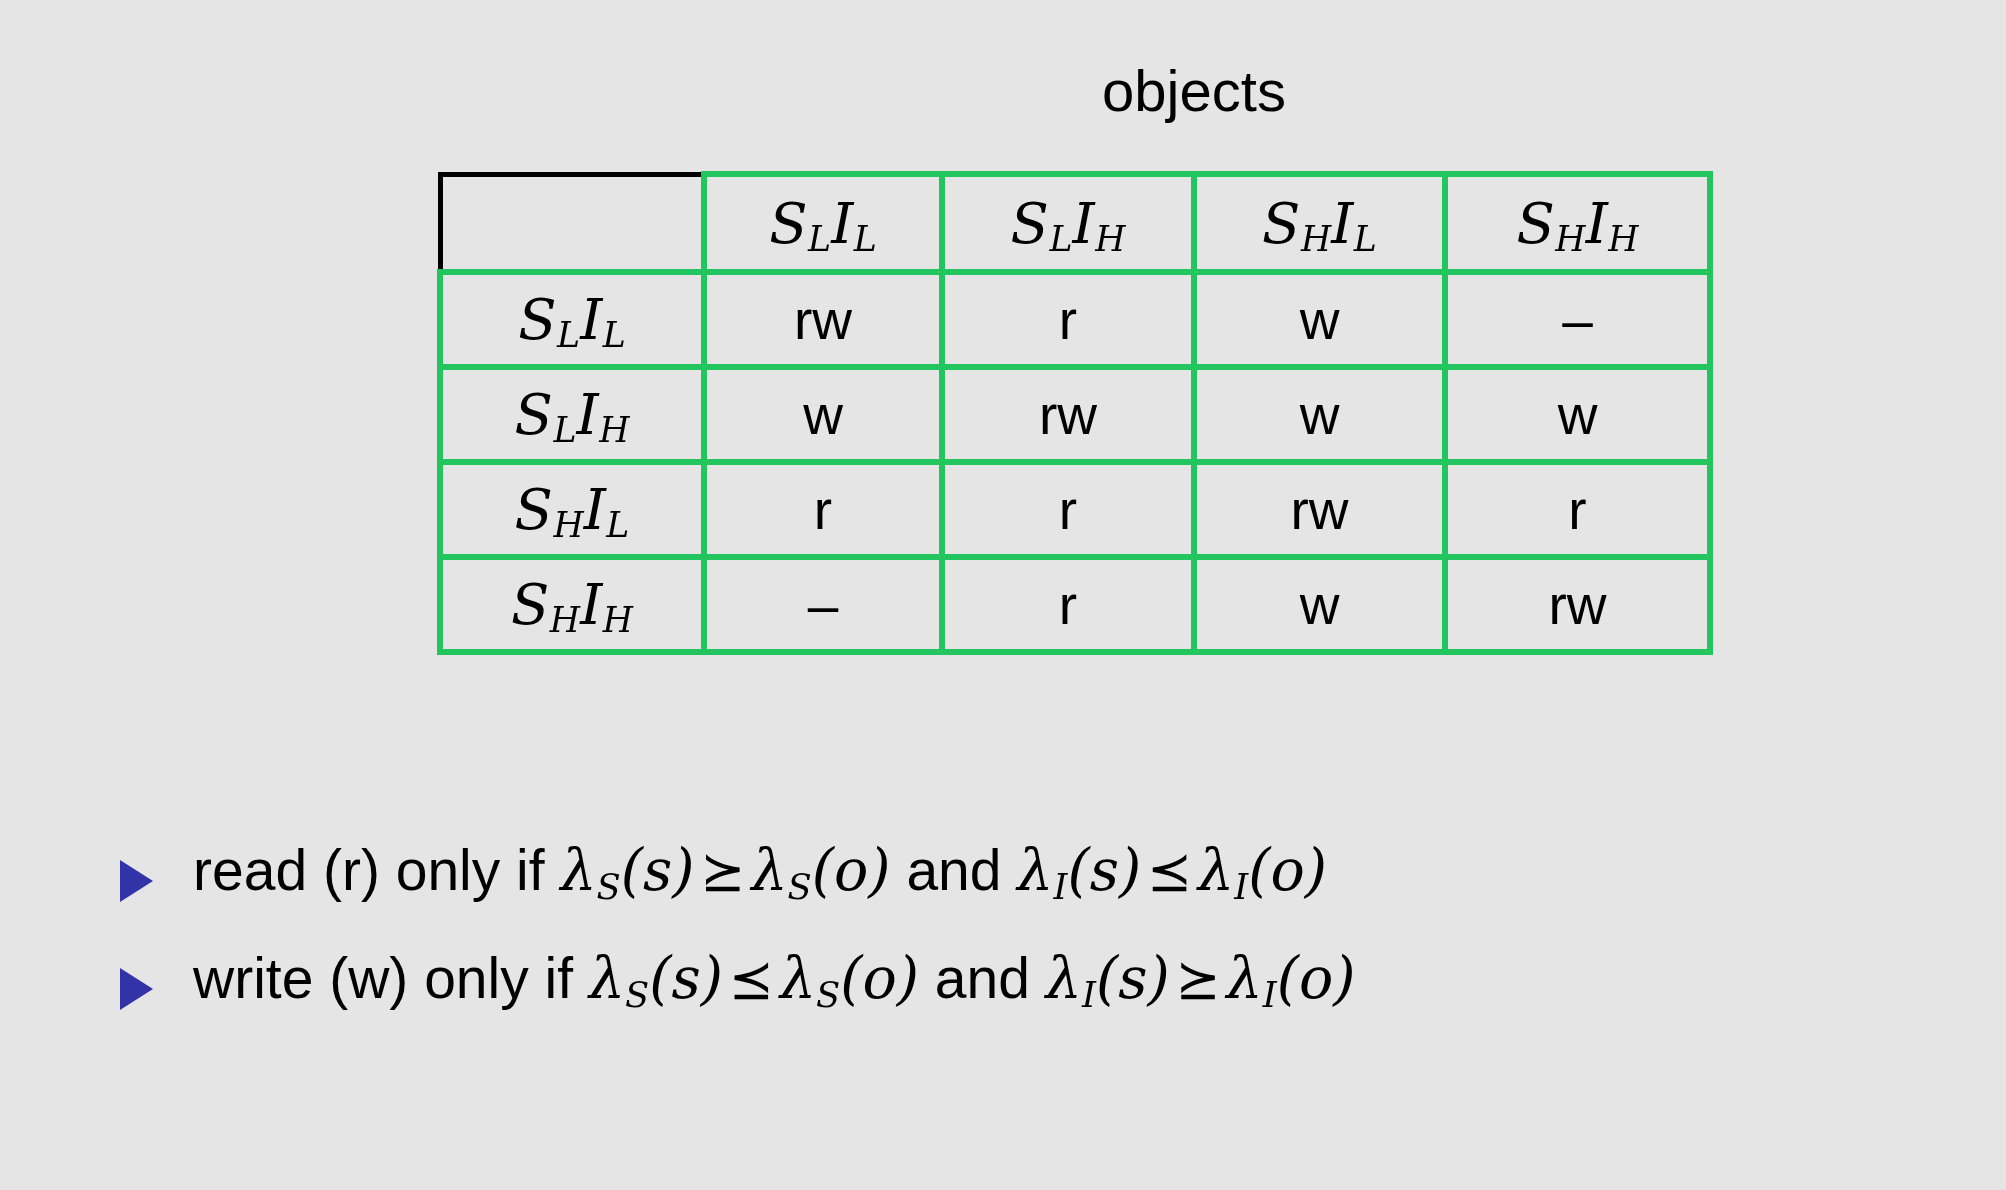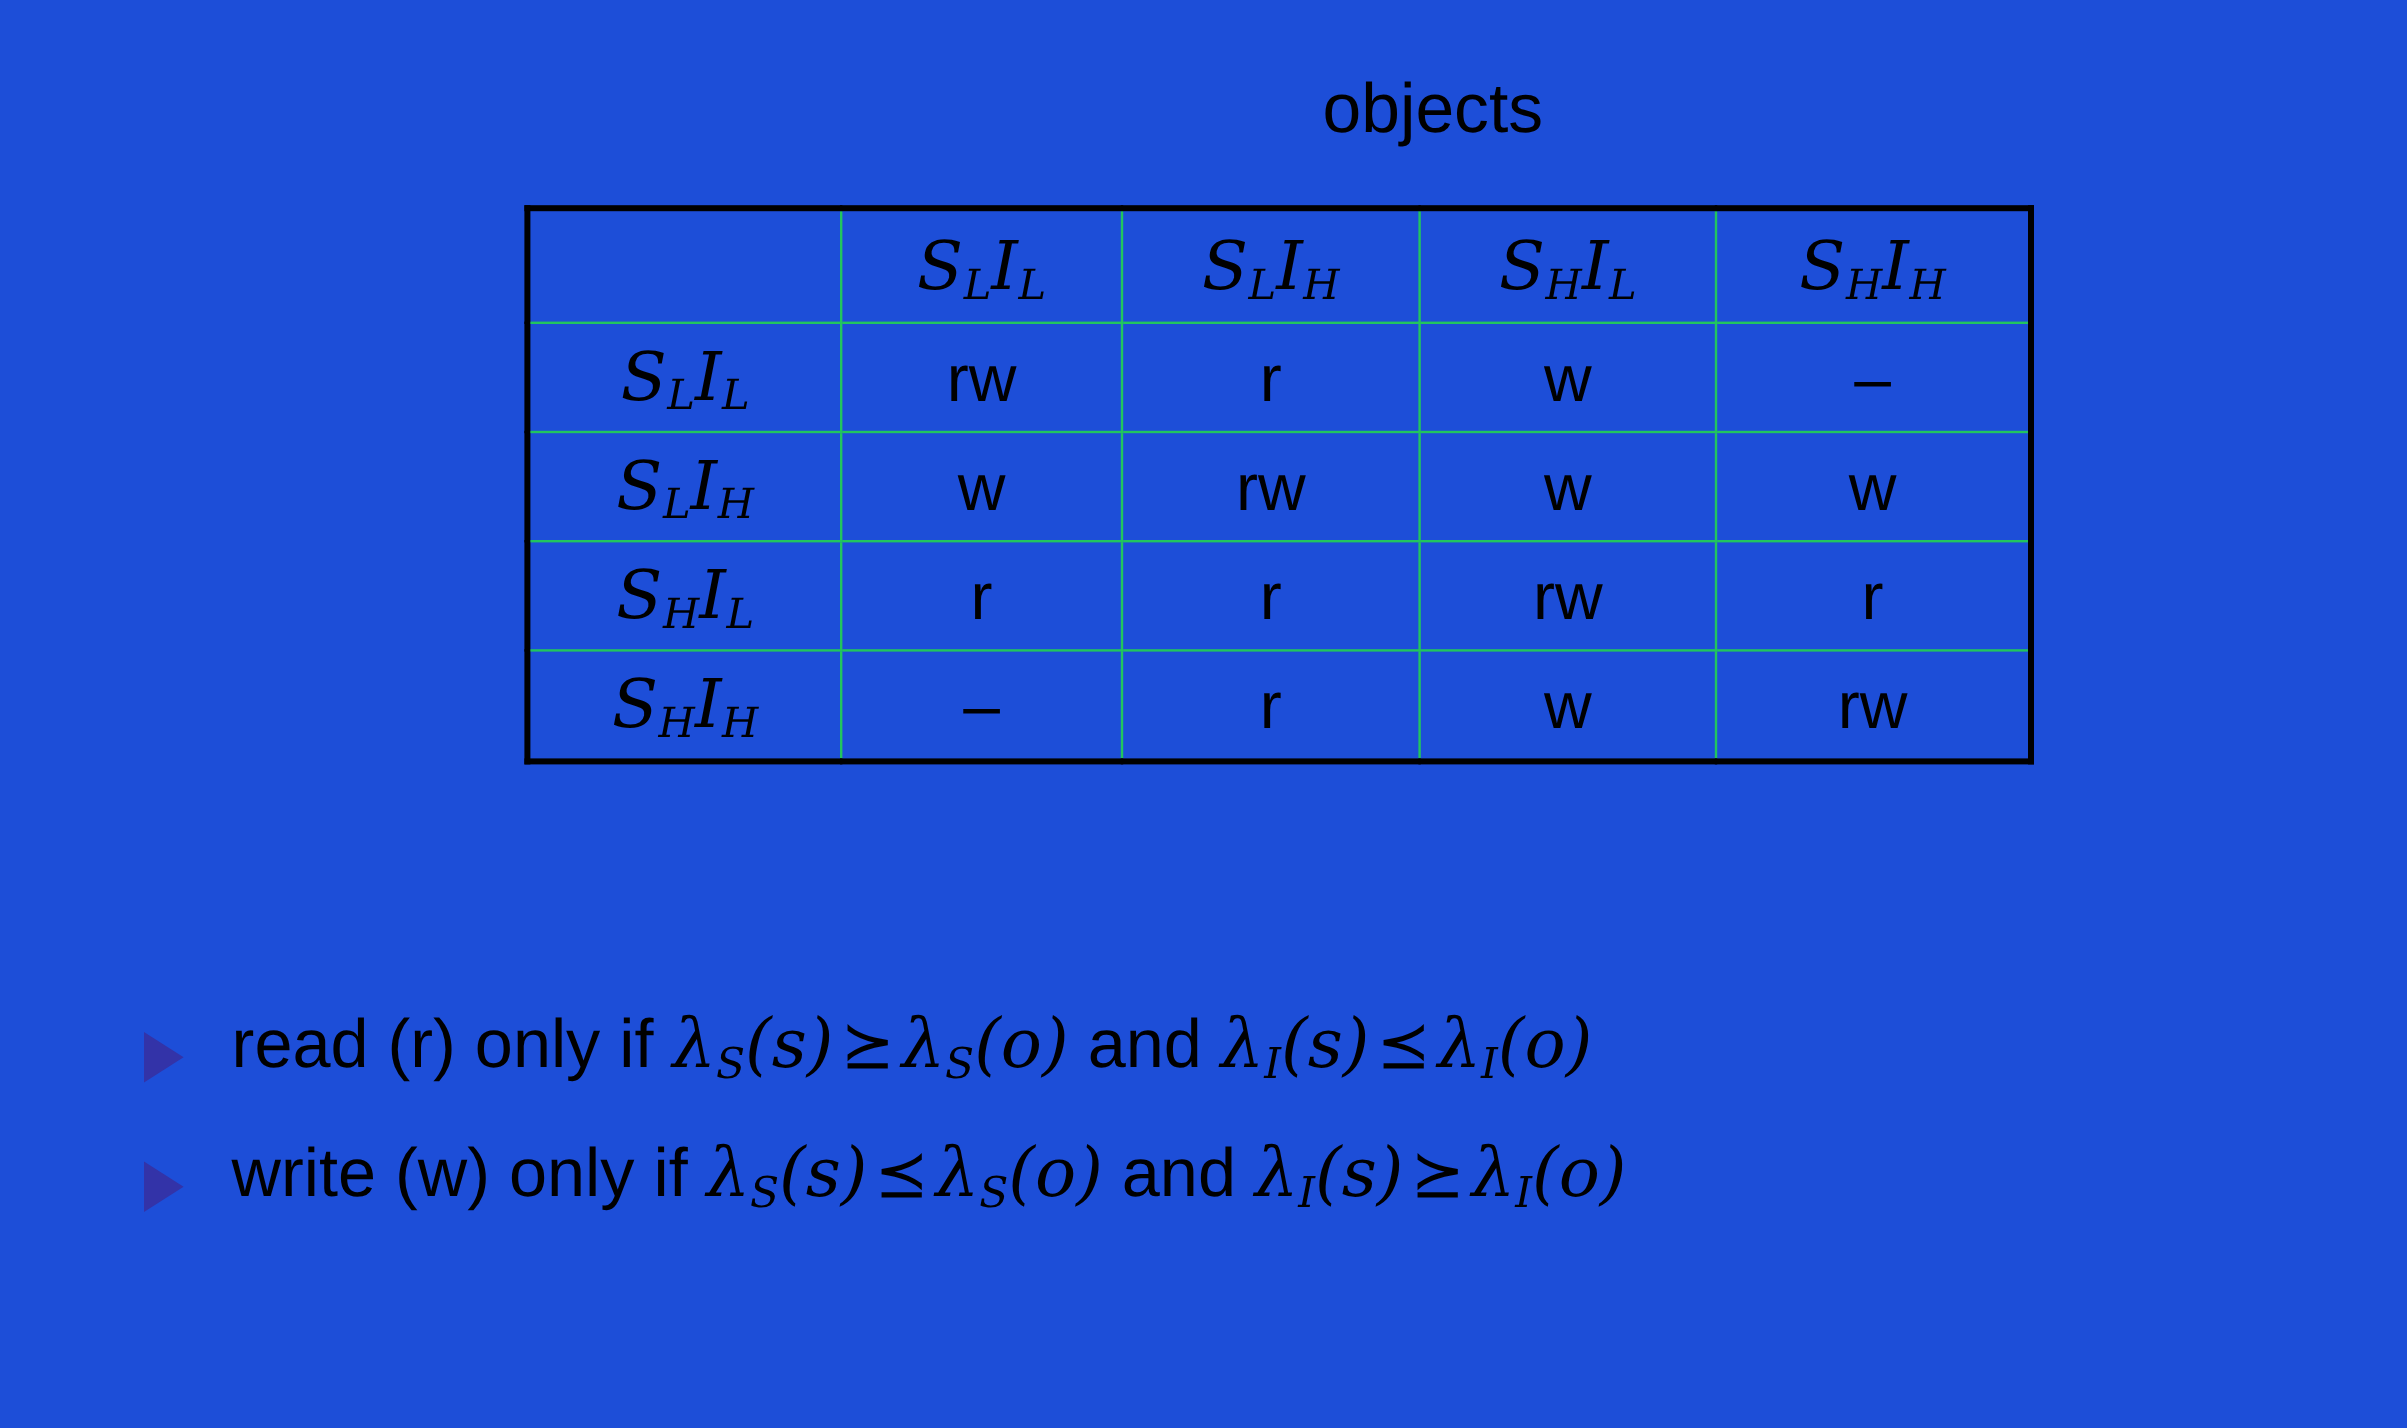--- a/index.html
+++ b/index.html
@@ -13,21 +13,21 @@
     font-family: "Liberation Sans", sans-serif;
     color: #000000;
     position: relative;
     overflow: hidden;
   }
 
   
   .slide {
     position: absolute;
     inset: 0;
-    background: #1d4ed8;
+    background: #e5e5e5;
   }
 
   
   .objects-caption {
     position: absolute;
     left: 1064px;
     top: 62px;
     width: 260px;
     text-align: center;
     font-size: 58px;
@@ -51,21 +51,21 @@
     position: absolute;
     left: 437px;
     top: 171px;
   }
   table.matrix {
     border-collapse: collapse;
     table-layout: fixed;
     border: 5px solid #000;
   }
   table.matrix td {
-    border: 2px solid #22c55e;
+    border: 6px solid #22c55e;
     text-align: center;
     vertical-align: middle;
     padding: 0;
     font-size: 55px;
     height: 89px;
   }
   table.matrix tr:first-child td { height: 92px; }
   table.matrix td.corner { border-left: none; border-top: none; }
   .c0 { width: 258px; }
   .c1 { width: 232px; }

